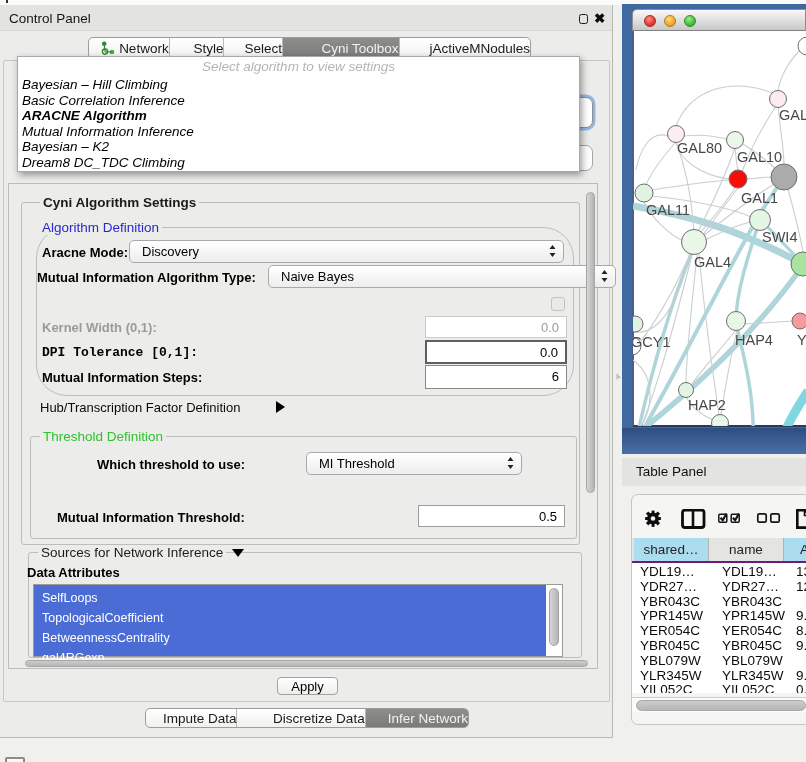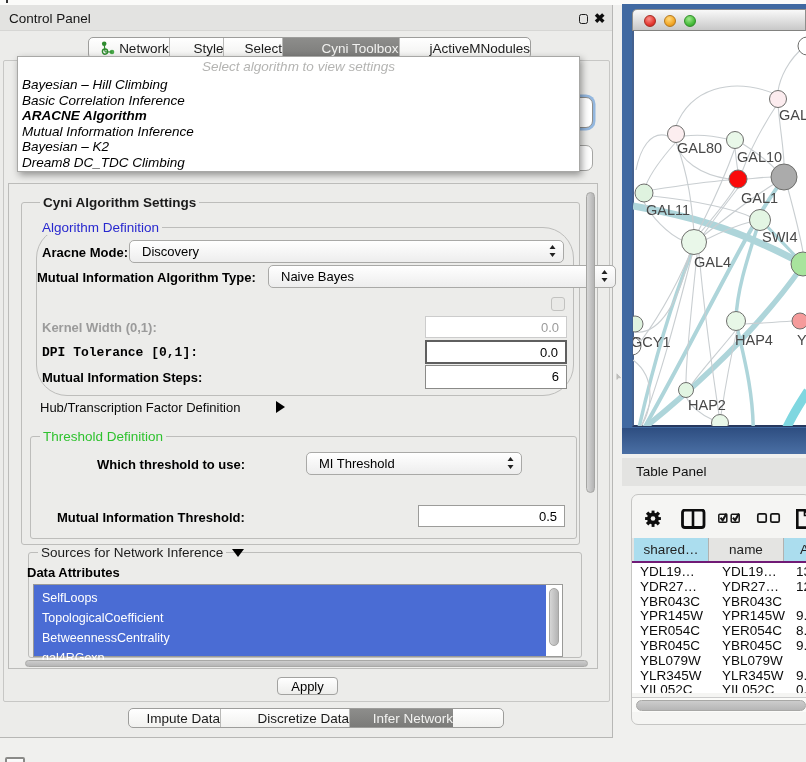--- a/index.html
+++ b/index.html
@@ -172,21 +172,21 @@
   <div class="vthumb" style="left:549px; top:588px; width:10px; height:58px;"></div>
 
   <div class="hthumb" style="left:25px; top:660px; width:563px; height:7px;"></div>
 
   <div class="vthumb" style="left:586px; top:192px; width:9px; height:301px;"></div>
 
   <div class="abs" style="left:277px; top:677px; width:61px; height:18px; border:1px solid #a2a2a0;
      border-radius:4px; background:linear-gradient(#ffffff,#ededeb); text-align:center;
      font-size:13px; color:#000; line-height:17px;">Apply</div>
 
-  <div class="seg" style="left:128px; top:708px; width:376px; height:20px;">
+  <div class="seg" style="left:145px; top:708px; width:324px; height:20px;">
     <div class="s" style="width:92px;">Impute Data</div>
     <div class="s" style="width:129px;">Discretize Data</div>
     <div class="s sel" style="width:103px;">Infer Network</div>
   </div>
 </div>
 
 <div id="popup" class="abs">
   <div class="ph" style="top:2px;">Select algorithm to view settings</div>
   <div class="it" style="top:20px;">Bayesian – Hill Climbing</div>
   <div class="it" style="top:35.5px;">Basic Correlation Inference</div>

